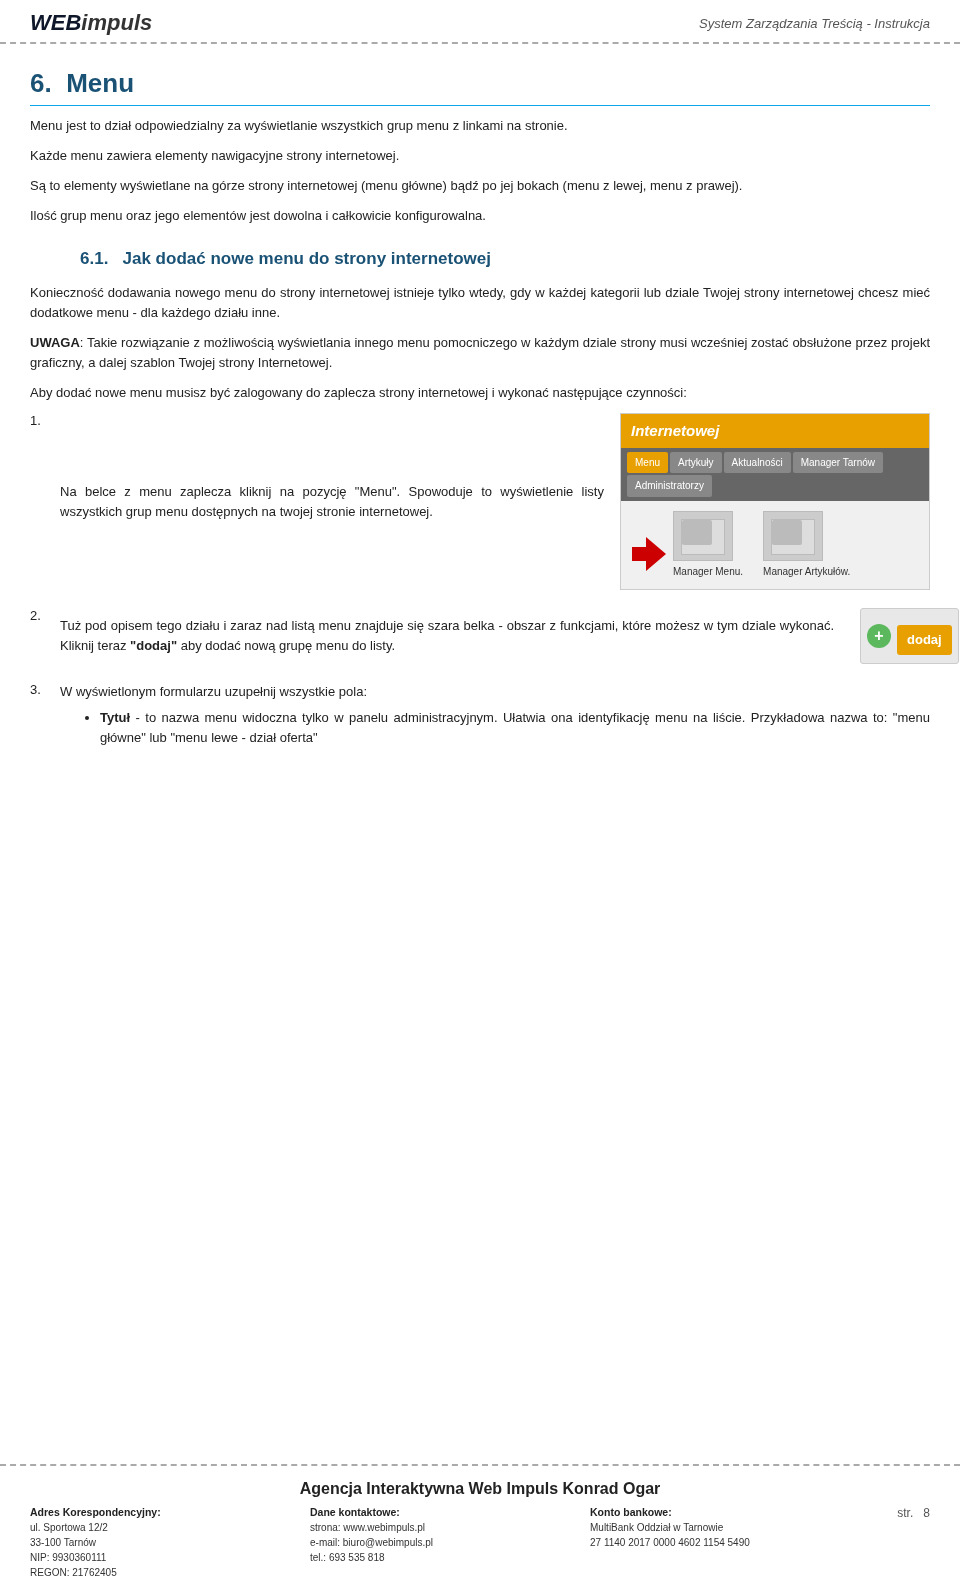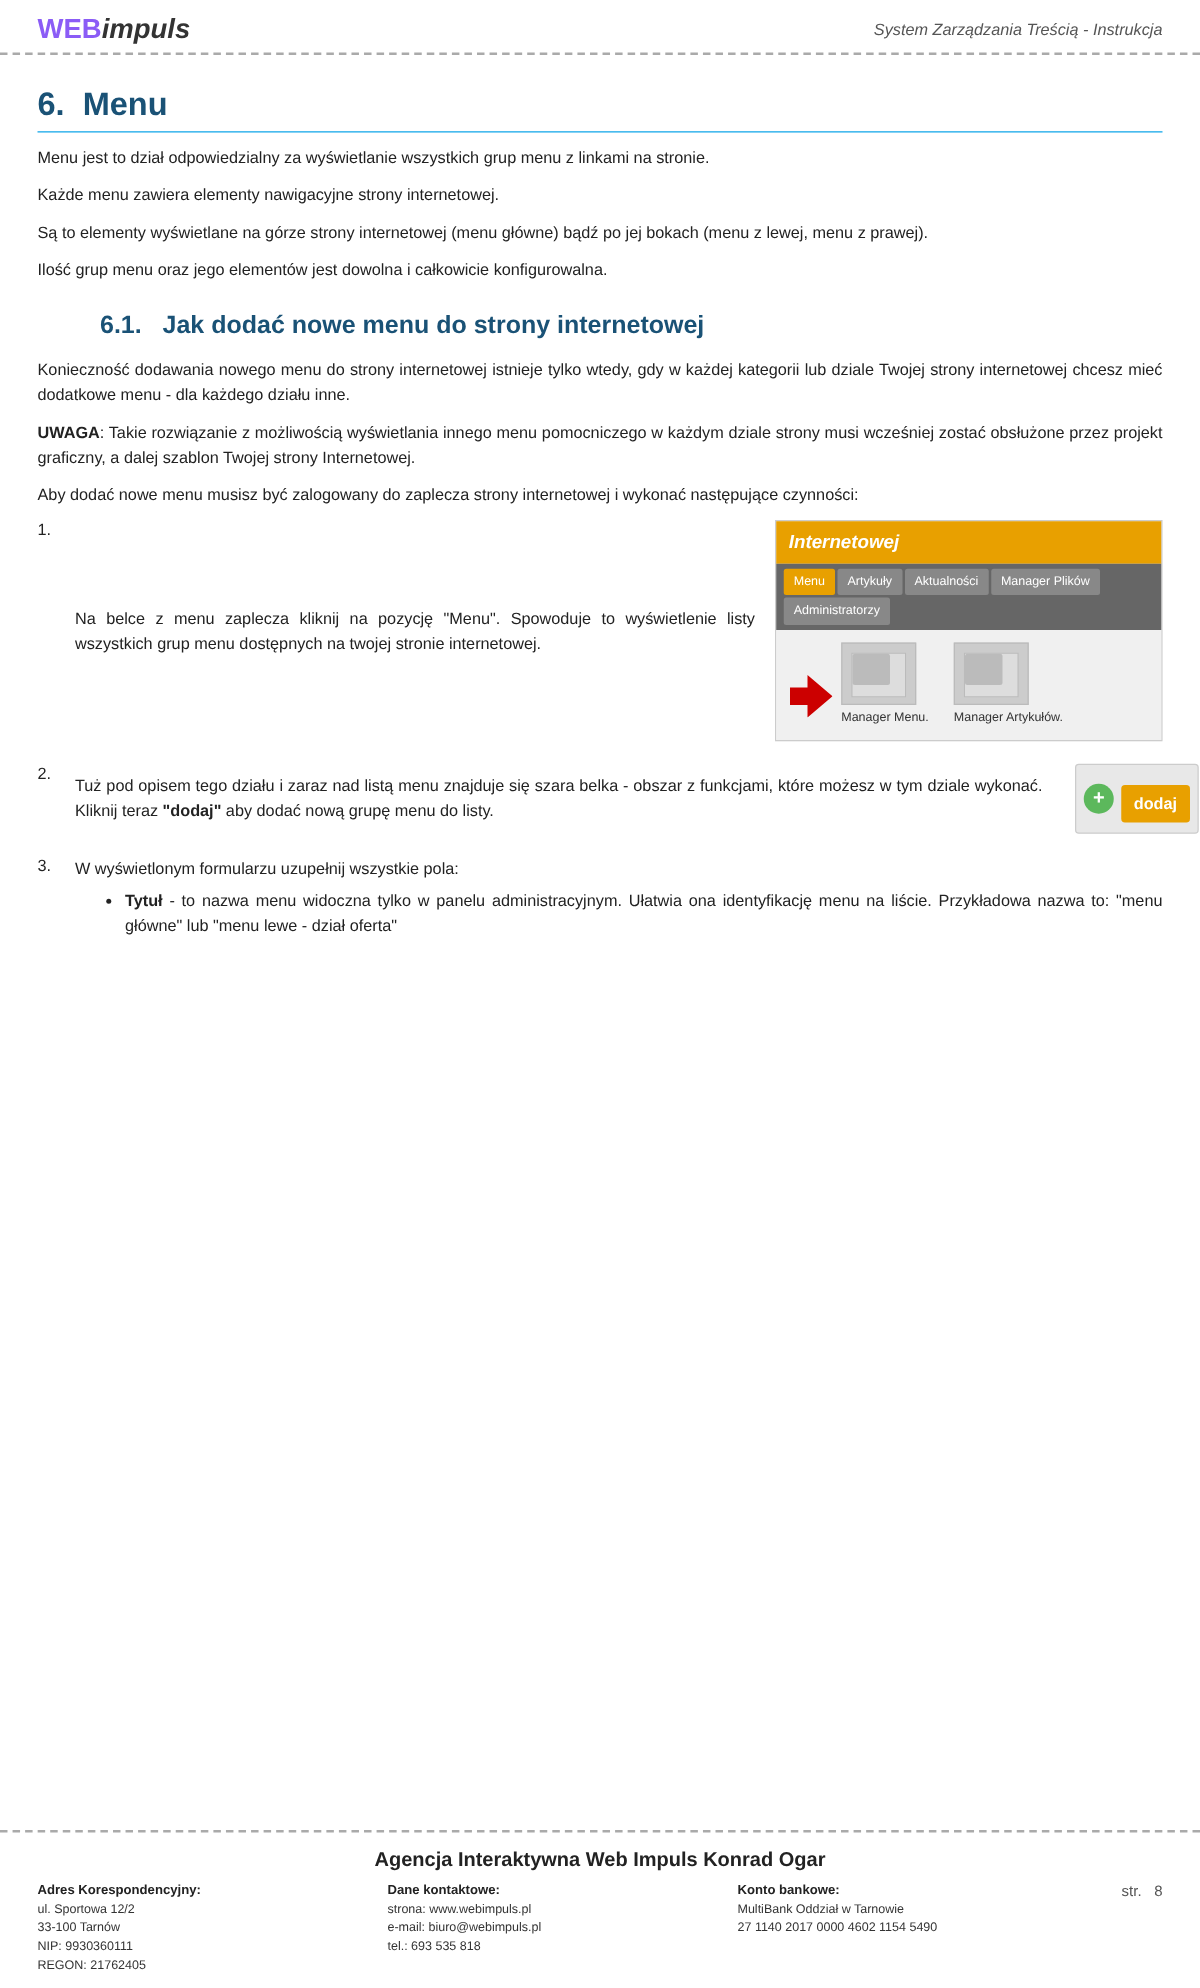--- a/index.html
+++ b/index.html
@@ -20,21 +20,22 @@
       align-items: center;
       padding: 10px 30px 6px 30px;
       border-bottom: 2px dashed #aaa;
     }
     .header-logo {
       font-size: 22px;
       font-weight: bold;
       color: #333;
     }
     .header-logo span {
-      color: #8b5cf6;
+      color: #0f172a;
+      font-style: italic;
     }
     .header-logo .impuls {
       color: #333;
       font-style: italic;
     }
     .header-title {
       font-size: 13px;
       color: #555;
       font-style: italic;
     }
@@ -64,21 +65,21 @@
       line-height: 1.55;
       text-align: justify;
     }
 
     .para strong, .bold {
       font-weight: bold;
     }
 
     
     .sub-section-heading {
-      font-size: 20px;
+      font-size: 17px;
       font-weight: bold;
       color: #1a5276;
       margin: 22px 0 14px 50px;
     }
 
     
     .steps-list {
       list-style: none;
       margin-left: 0;
     }
@@ -316,21 +317,21 @@
             <span>Na belce z menu zaplecza kliknij na pozycję "Menu".</span>
             <span> Spowoduje to wyświetlenie listy wszystkich grup menu dostępnych na twojej stronie internetowej.</span>
           </div>
 
           <div class="admin-screenshot">
             <div class="admin-title-bar">Internetowej</div>
             <div class="admin-nav">
               <div class="admin-nav-item active">Menu</div>
               <div class="admin-nav-item">Artykuły</div>
               <div class="admin-nav-item">Aktualności</div>
-              <div class="admin-nav-item">Manager Plików</div>
+              <div class="admin-nav-item">Manager Tarnów</div>
               <div class="admin-nav-item">Administratorzy</div>
             </div>
             <div class="admin-icons-area">
               <div style="display:flex; align-items:flex-end; gap:6px;">
 
                 <div style="display:flex; align-items:center; justify-content:center; width:36px; height:50px;">
                   <svg width="34" height="34" viewBox="0 0 34 34">
                     <polygon points="34,17 14,0 14,10 0,10 0,24 14,24 14,34" fill="#cc0000"></polygon>
                   </svg>
                 </div>

